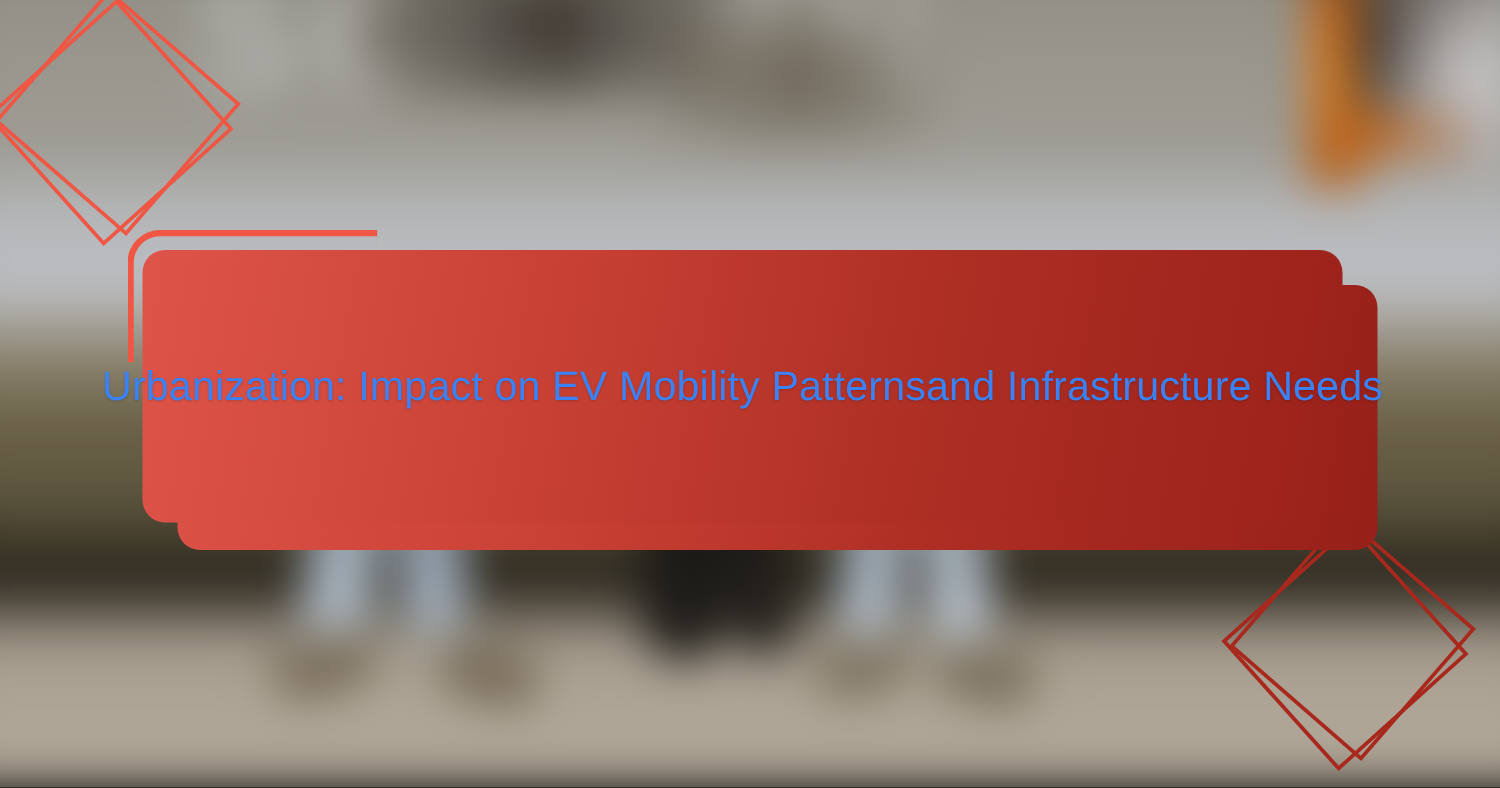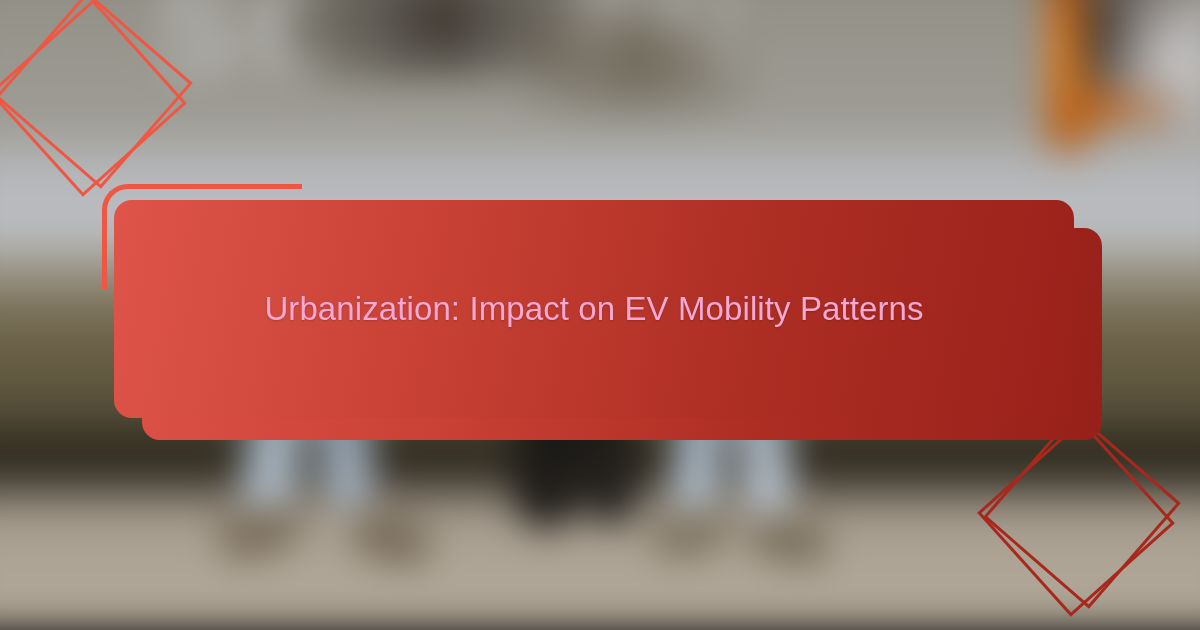--- a/index.html
+++ b/index.html
@@ -178,21 +178,21 @@
     position: absolute;
     top: 200px;
     left: 114px;
     width: 960px;
     height: 218px;
     display: flex;
     flex-direction: row;
     align-items: center;
     justify-content: center;
     text-align: center;
-    color: #f9a8d4;
+    color: #3b82f6;
     font-size: 33px;
     font-weight: 400;
     line-height: 1.62;
     letter-spacing: 0.1px;
     padding: 0 62px;
     box-sizing: border-box;
     text-shadow: 0 1px 2px rgba(0,0,0,0.18);
   }
   #card-title .title-line { display: block; white-space: nowrap; }
 </style>
@@ -239,15 +239,16 @@
     <div class="deco-square sq-b"></div>
   </div>
 
   <div id="bracket"></div>
 
   <div id="card-back"></div>
   <div id="card-front"></div>
 
   <div id="card-title">
     <span class="title-line">Urbanization: Impact on EV Mobility Patterns</span>
+    <span class="title-line">and Infrastructure Needs</span>
   </div>
 
 </div>
 
 </body></html>

